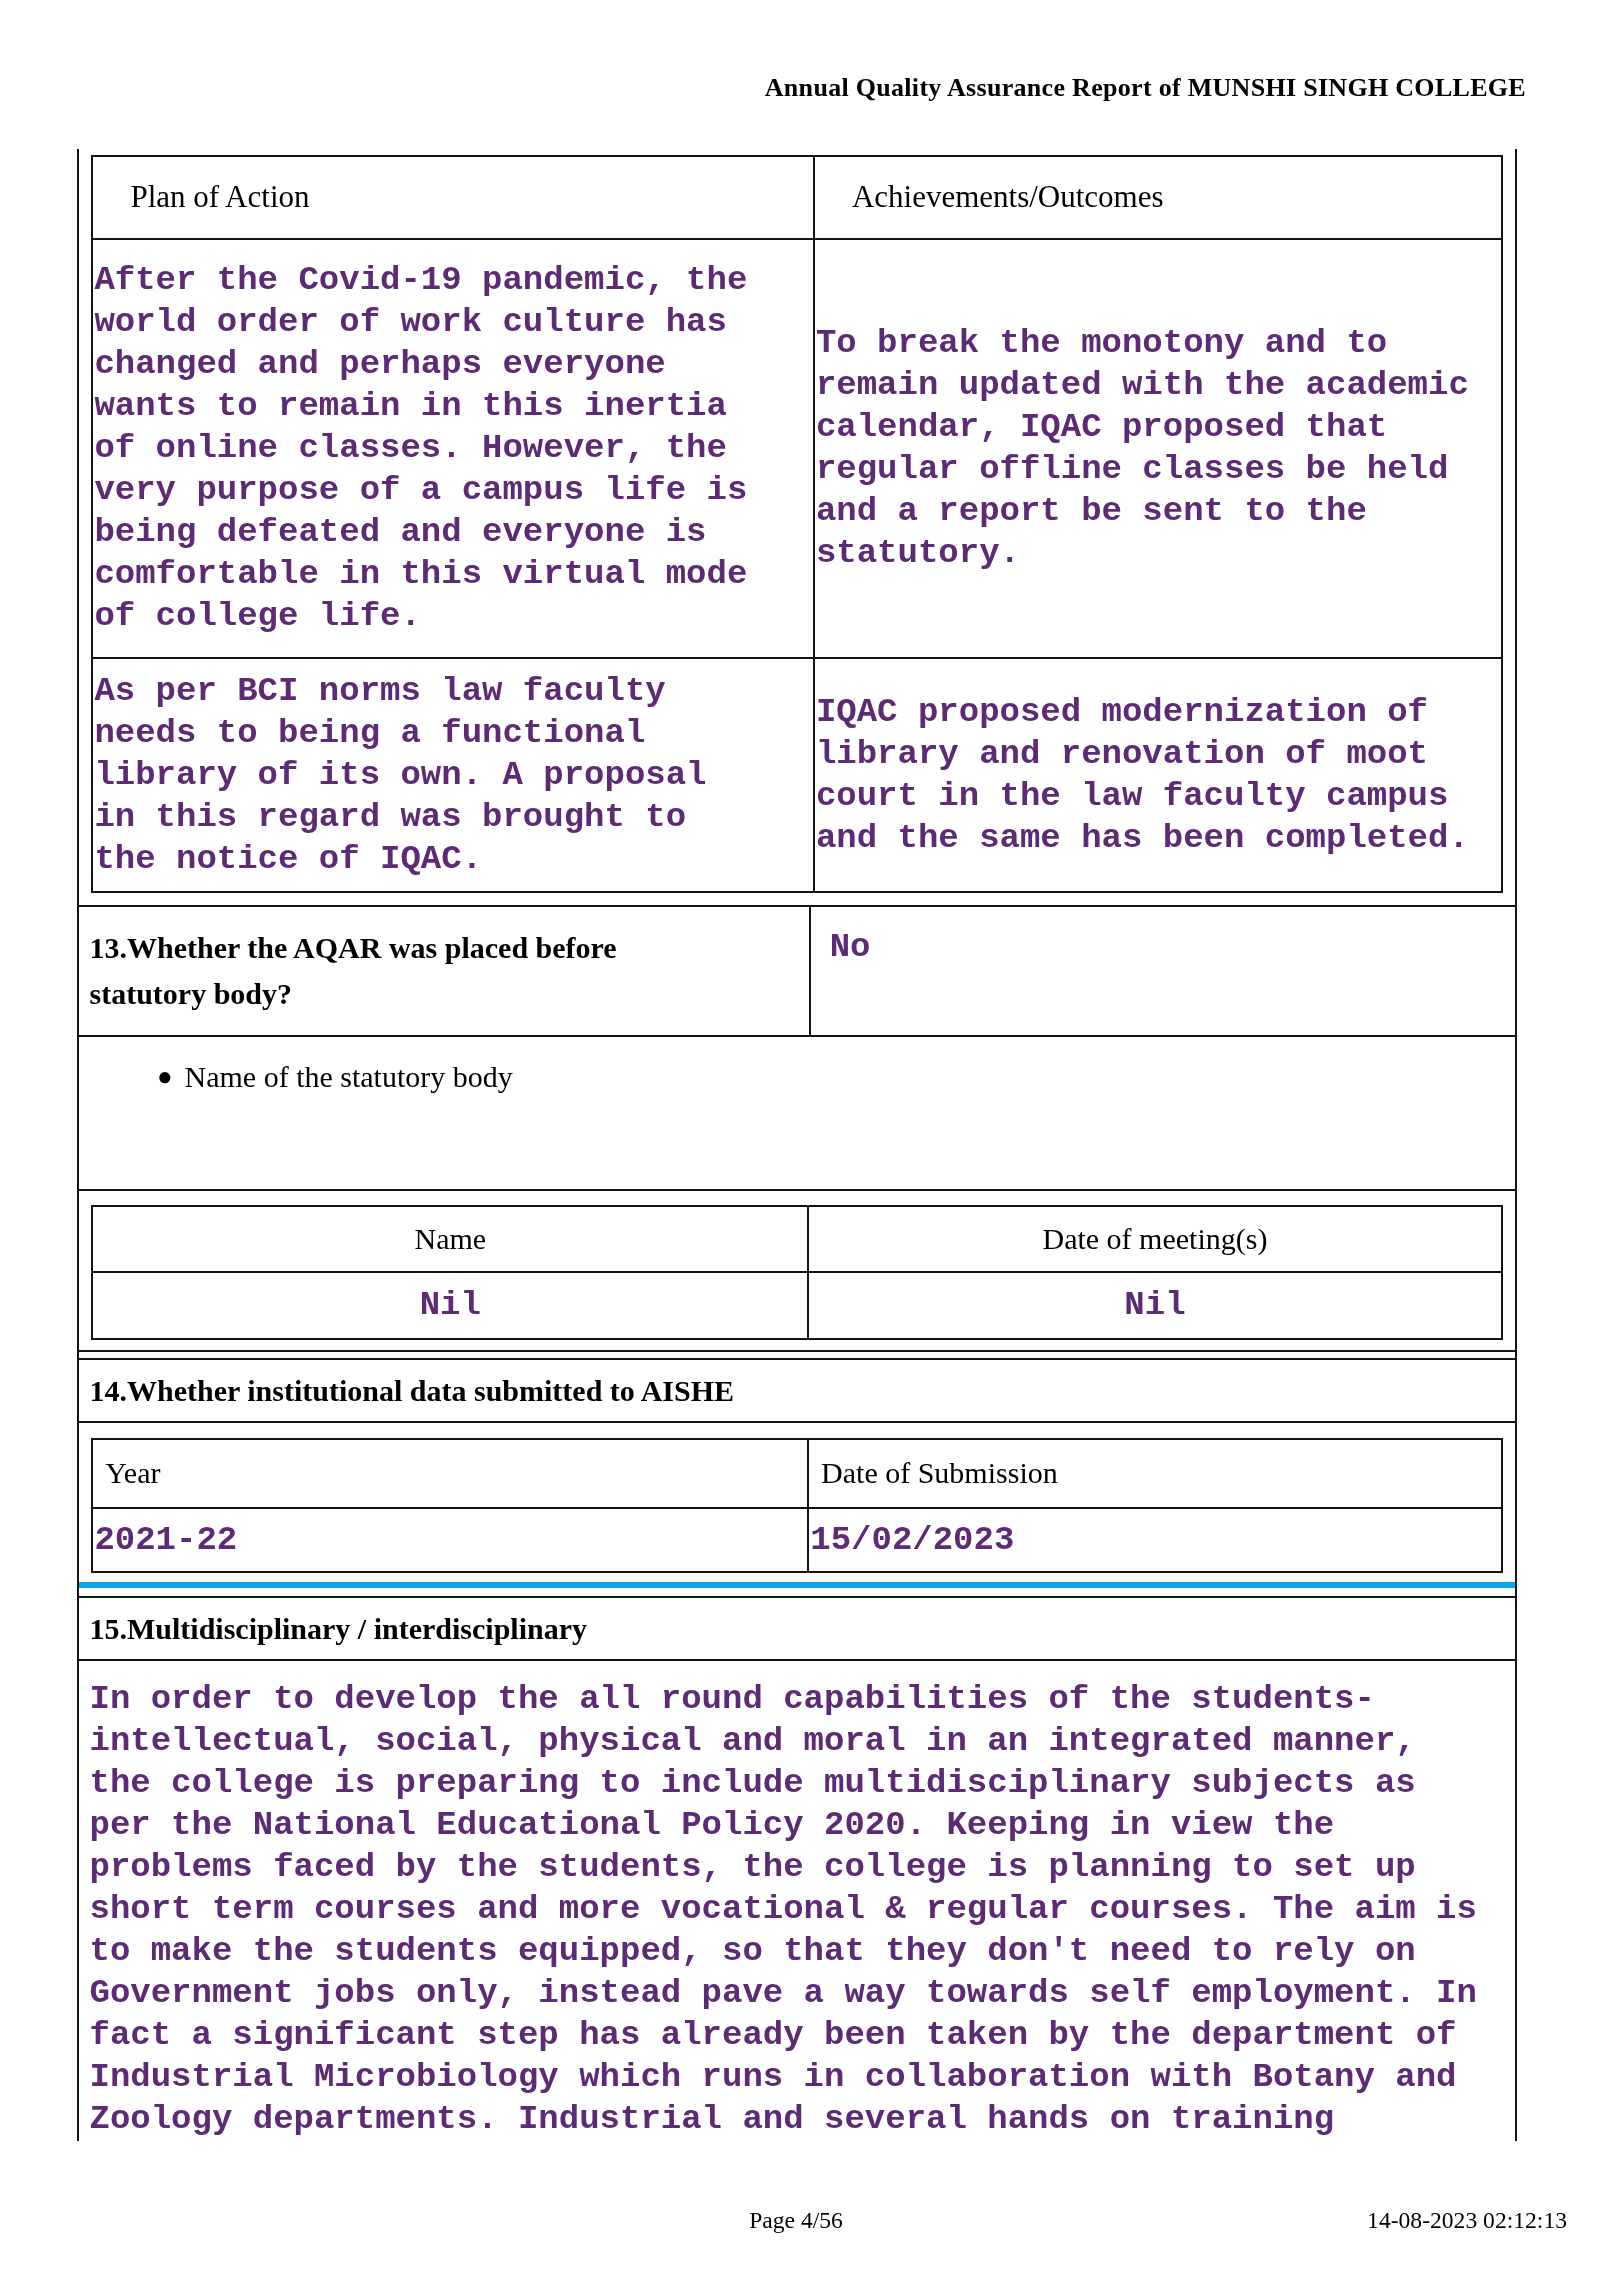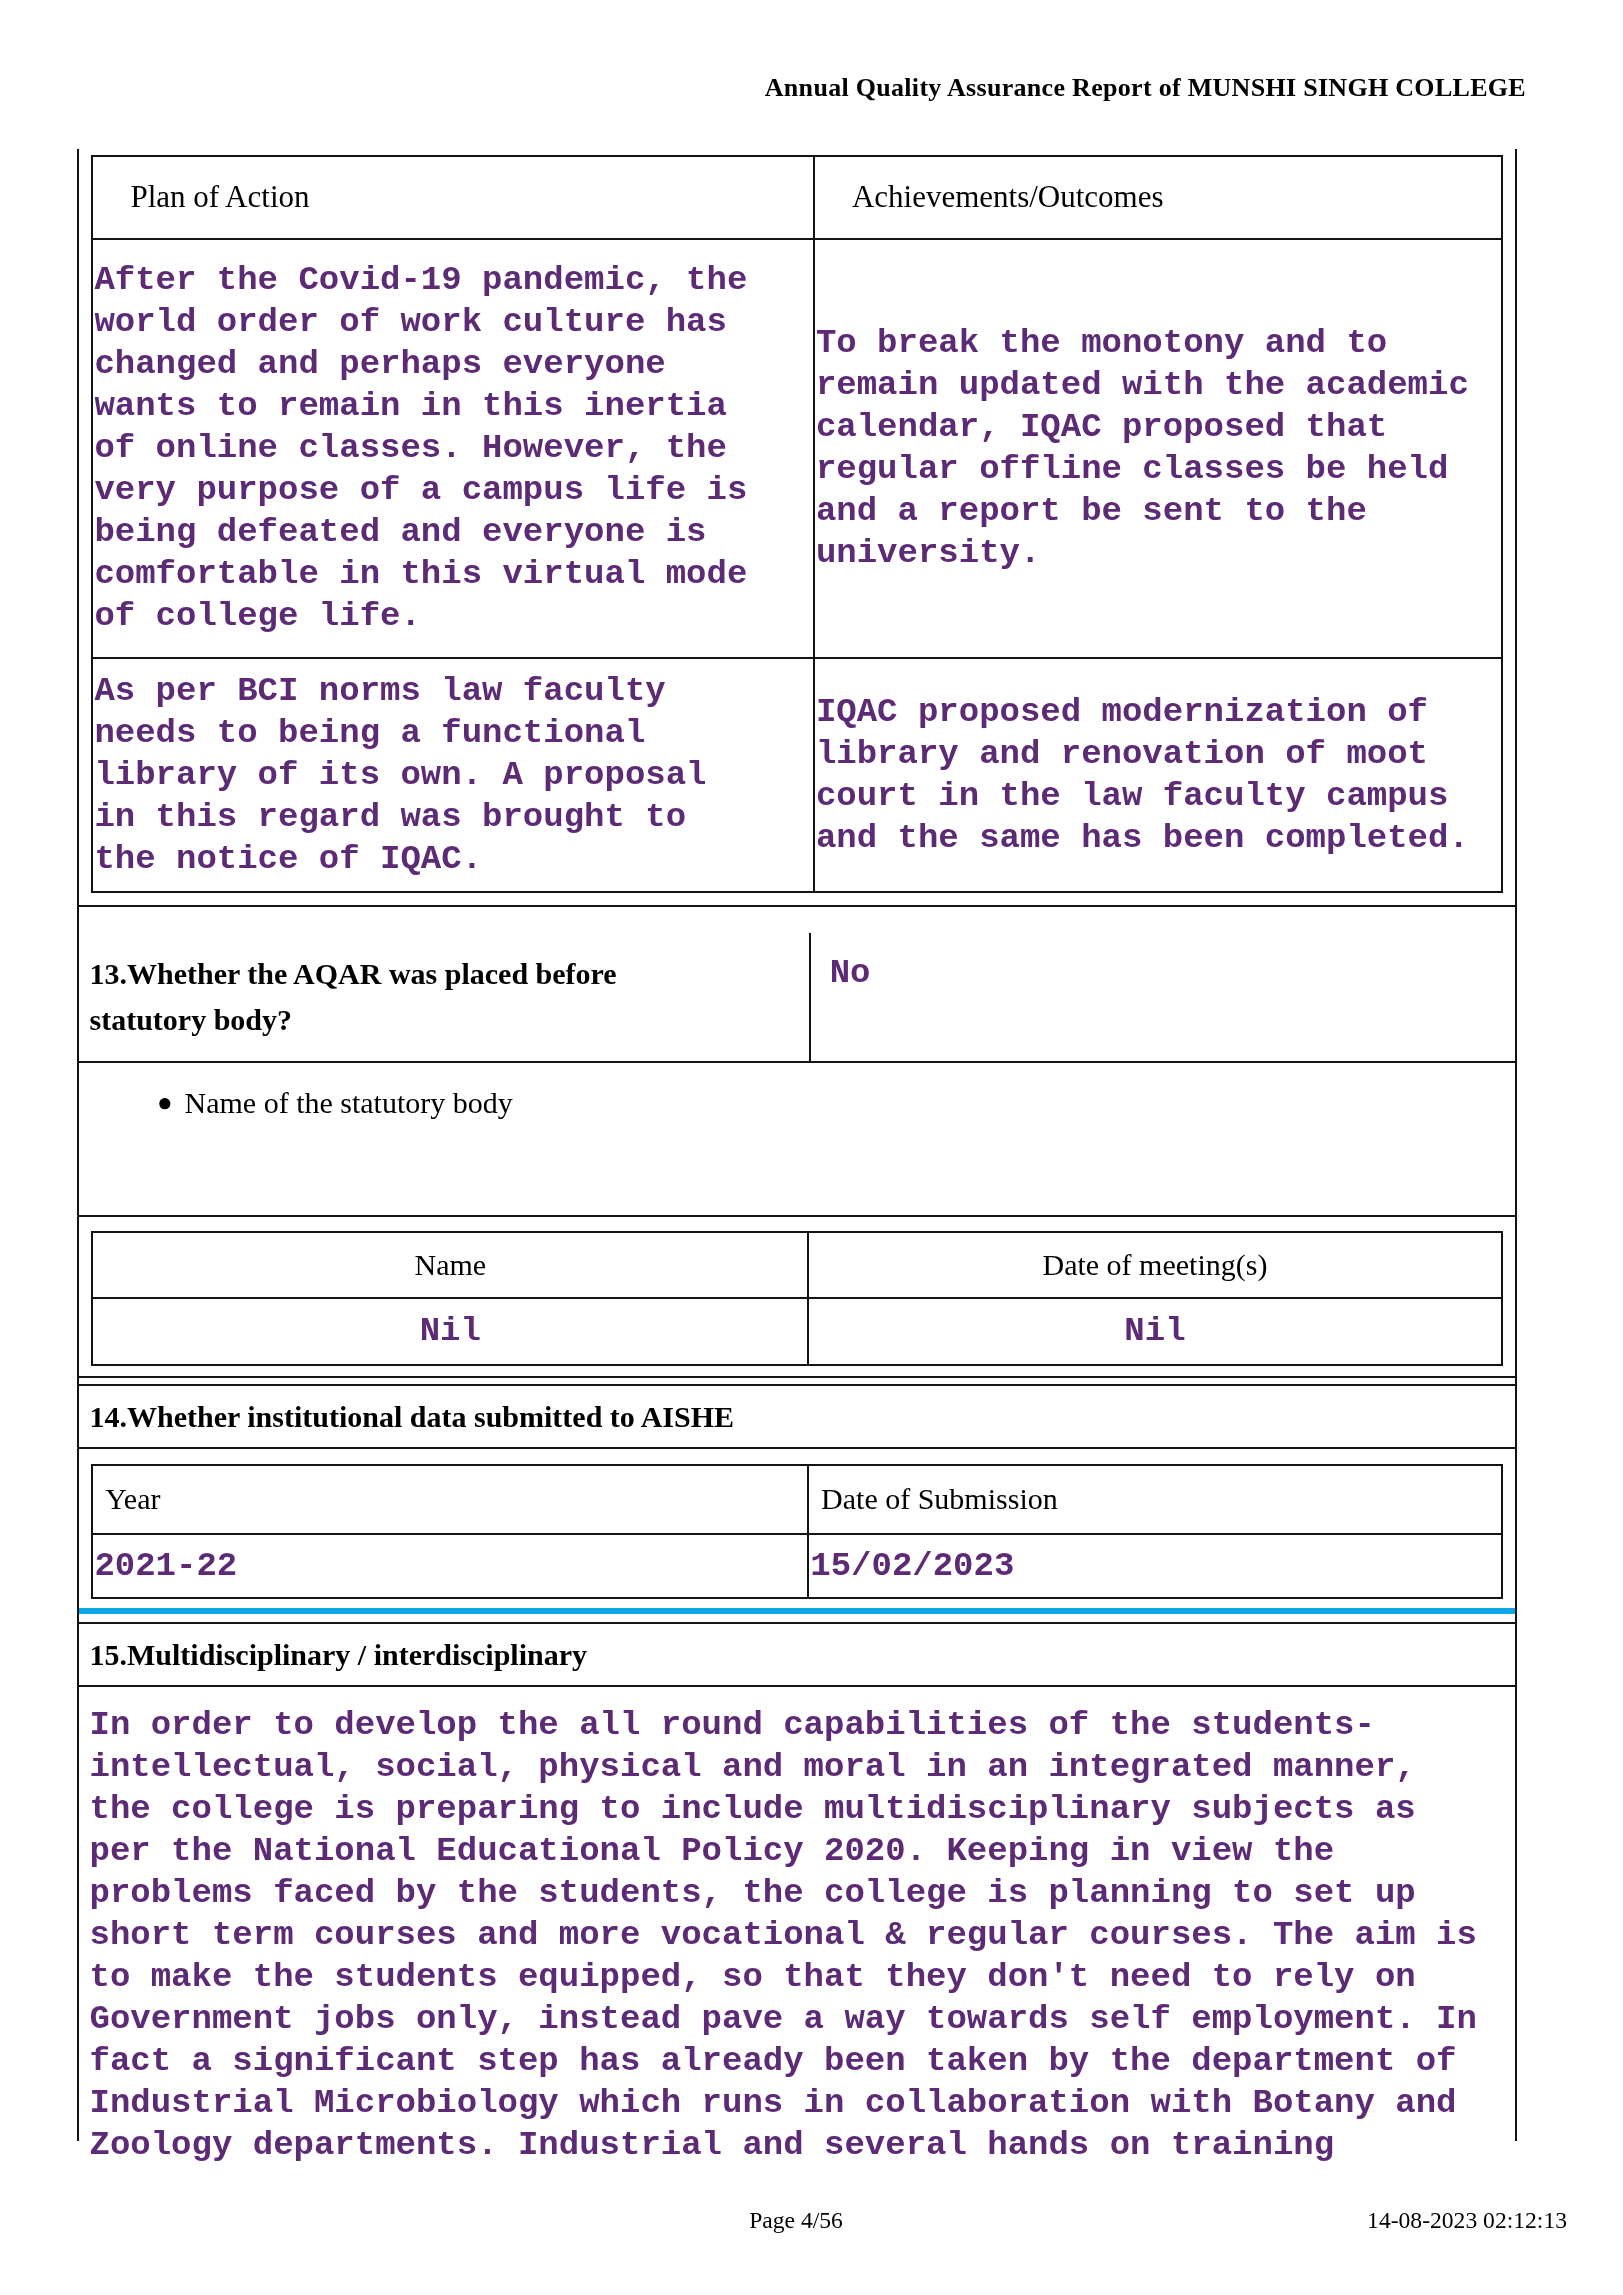--- a/index.html
+++ b/index.html
@@ -35,21 +35,21 @@
   table.inner td{border:2px solid #141414;box-sizing:border-box;vertical-align:middle;}
   .plan-head td{
     height:83px;font-size:31px;padding-left:37px;
   }
   .plan-body td{
     font-size:34px;line-height:42px;
   }
   .plan-r1 td{height:419px;}
   .plan-r2 td{height:234px;}
   
-  .row13{display:flex;border-bottom:2px solid #141414;min-height:111px;box-sizing:border-box;margin-top:26px;}
+  .row13{display:flex;border-bottom:2px solid #141414;min-height:111px;box-sizing:border-box;}
   .row13-q{
     width:51%;box-sizing:border-box;border-right:2px solid #141414;
     padding:18.3px 111px 18.3px 10.5px;
     font-size:30px;font-weight:bold;line-height:46px;
   }
   .row13-a{flex:1;padding:19.6px 0 0 18.3px;font-size:34px;line-height:42px;}
   
   .bulletRow{height:154px;border-bottom:2px solid #141414;box-sizing:border-box;padding-top:21px;}
   .bullet-line{margin-left:78px;display:flex;align-items:flex-start;font-size:30px;}
   .bullet-dot{font-size:26px;margin-right:11.8px;line-height:38px;}
@@ -110,21 +110,21 @@
 of online classes. However, the
 very purpose of a campus life is
 being defeated and everyone is
 comfortable in this virtual mode
 of college life.</td>
           <td class="mono prewrap">To break the monotony and to
 remain updated with the academic
 calendar, IQAC proposed that
 regular offline classes be held
 and a report be sent to the
-university.</td>
+statutory.</td>
         </tr>
         <tr class="plan-body plan-r2">
           <td class="mono prewrap">As per BCI norms law faculty
 needs to being a functional
 library of its own. A proposal
 in this regard was brought to
 the notice of IQAC.</td>
           <td class="mono prewrap">IQAC proposed modernization of
 library and renovation of moot
 court in the law faculty campus

